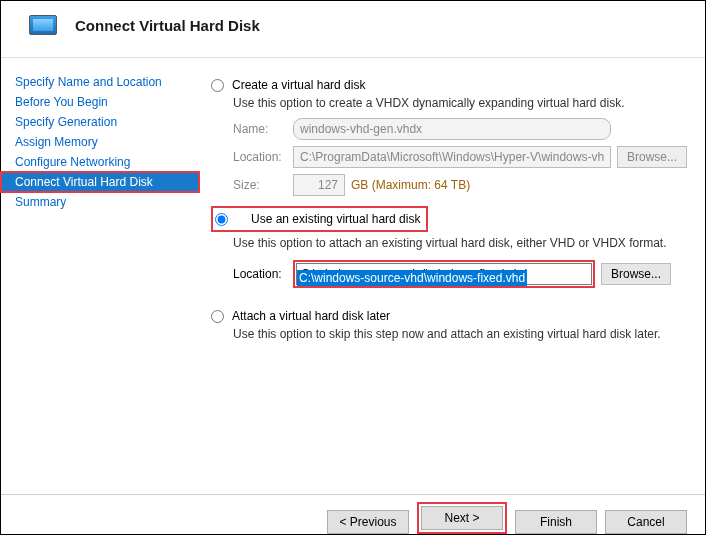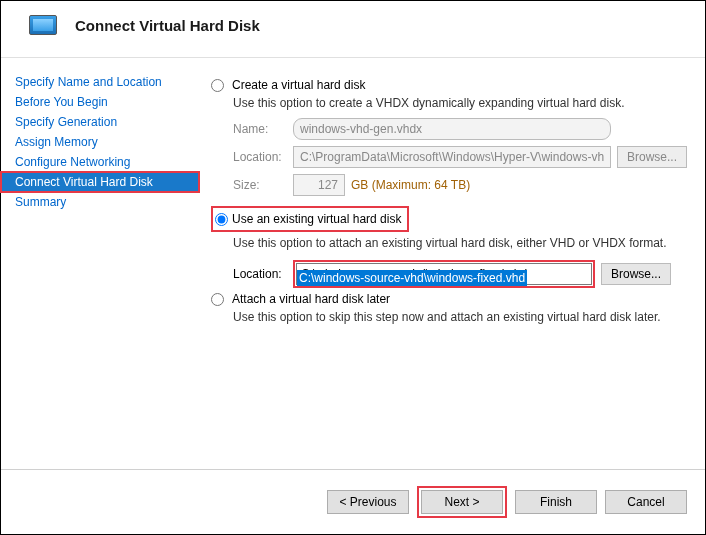--- a/index.html
+++ b/index.html
@@ -26,28 +26,28 @@
   .opt-desc { margin: 4px 0 8px 22px; color: #333; }
   .disabled { color: #888; }
   .fields { margin: 6px 0 8px 22px; }
   .field-row { display: flex; align-items: center; margin-bottom: 6px; }
   .field-label { width: 60px; color: #888; }
   .field-input { height: 22px; border: 1px solid #bbb; background: #fafafa; padding: 0 6px; color: #666; font-size: 12px; }
   .field-input.dis { background: #f3f3f3; color: #888; }
   .size-unit { margin-left: 6px; color: #a16207; }
   .browse-btn { height: 22px; width: 70px; margin-left: 6px; border: 1px solid #bbb; background: #eee; color: #888; font-size: 12px; cursor: pointer; }
   .browse-btn.enabled { color: #000; background: #e6e6e6; }
-  .red-box { border: 2px solid #e63946; padding: 4px 6px 4px 2px; display: inline-flex; align-items: center; gap: 4px; }
+  .red-box { border: 2px solid #e63946; padding: 4px 6px 4px 2px; display: inline-flex; align-items: center; gap: 23px; }
   .loc-row { display:flex; align-items:center; margin: 10px 0 0 22px; }
   .loc-row .field-label { width: 60px; color: #000; }
   .loc-input-wrap { position: relative; }
   .loc-input { height: 22px; width: 296px; border: 1px solid #7a7a7a; background: #fff; font-size: 12px; padding: 0 4px; }
   .loc-highlight { position: absolute; left: 1px; top: 3px; height: 16px; background: #0078d7; color: #fff; padding: 0 2px; display: flex; align-items: center; font-size: 12px; white-space: nowrap; }
   .loc-outer-red { border: 2px solid #e63946; padding: 1px; display:inline-block; }
-  .footer { position: absolute; bottom: 0; left: 0; right: 0; height: 65px; border-top: 1px solid #d0d0d0; display: flex; align-items: center; justify-content: flex-end; padding: 0 18px; gap: 8px; background: #fff; }
+  .footer { position: absolute; bottom: 0; left: 0; right: 0; height: 40px; border-top: 1px solid #d0d0d0; display: flex; align-items: flex-end; justify-content: flex-end; padding: 0 18px; gap: 8px; background: #fff; }
   .wiz-btn { height: 24px; width: 82px; border: 1px solid #adadad; background: #e1e1e1; font-size: 12px; cursor: pointer; }
   .next-wrap { border: 2px solid #e63946; padding: 2px; }
   svg { display: block; }
 </style>
 </head>
 <body>
 
 <div class="window">
 
 
@@ -102,21 +102,21 @@
         <span class="field-label">Location:</span>
         <span class="loc-outer-red">
           <span class="loc-input-wrap">
             <input class="loc-input" value="C:\windows-source-vhd\windows-fixed.vhd" style="">
             <span class="loc-highlight">C:\windows-source-vhd\windows-fixed.vhd</span>
           </span>
         </span>
         <button class="browse-btn enabled">Browse...</button>
       </div>
 
-      <div class="opt-row" style="margin-top:4px">
+      <div class="opt-row" style="margin-top:21px">
         <input type="radio" name="vhdopt" style="">
         <span class="opt-label">Attach a virtual hard disk later</span>
       </div>
       <div class="opt-desc">Use this option to skip this step now and attach an existing virtual hard disk later.</div>
     </div>
   </div>
 
   <div class="footer">
     <button class="wiz-btn">&lt; Previous</button>
     <span class="next-wrap">

